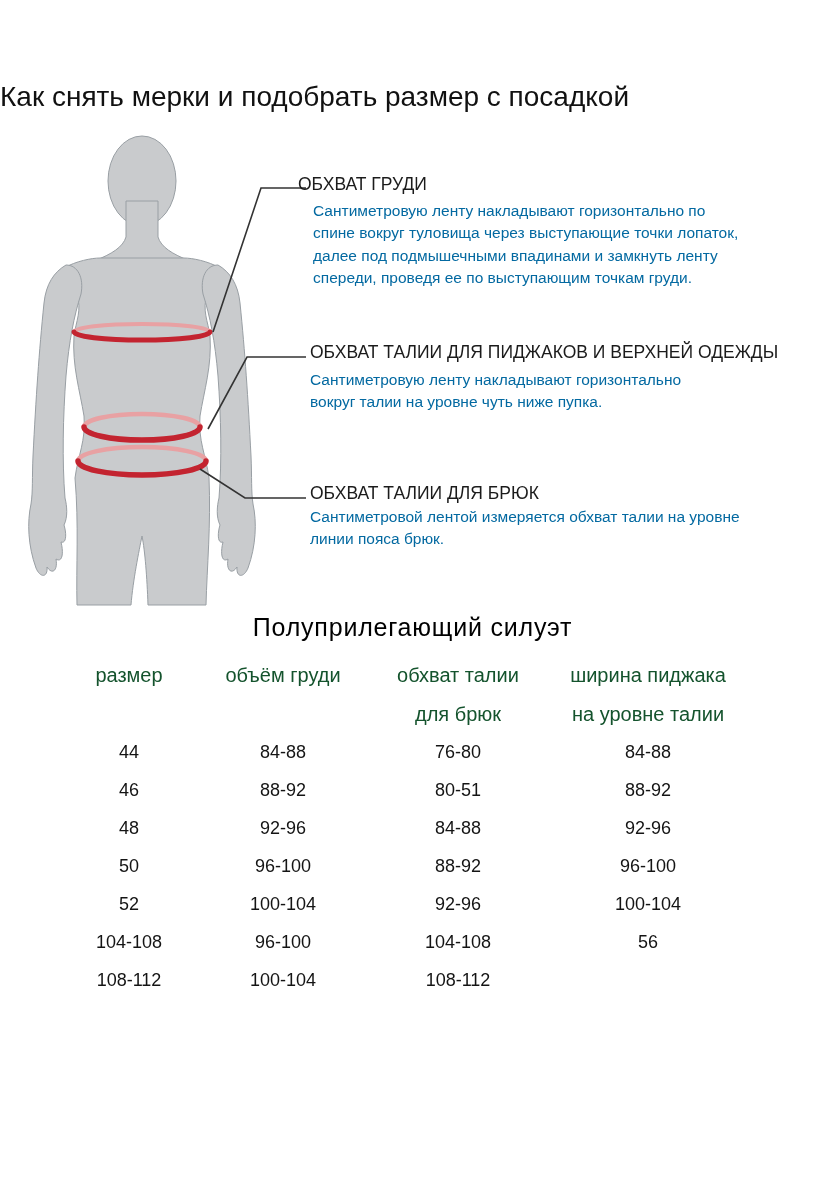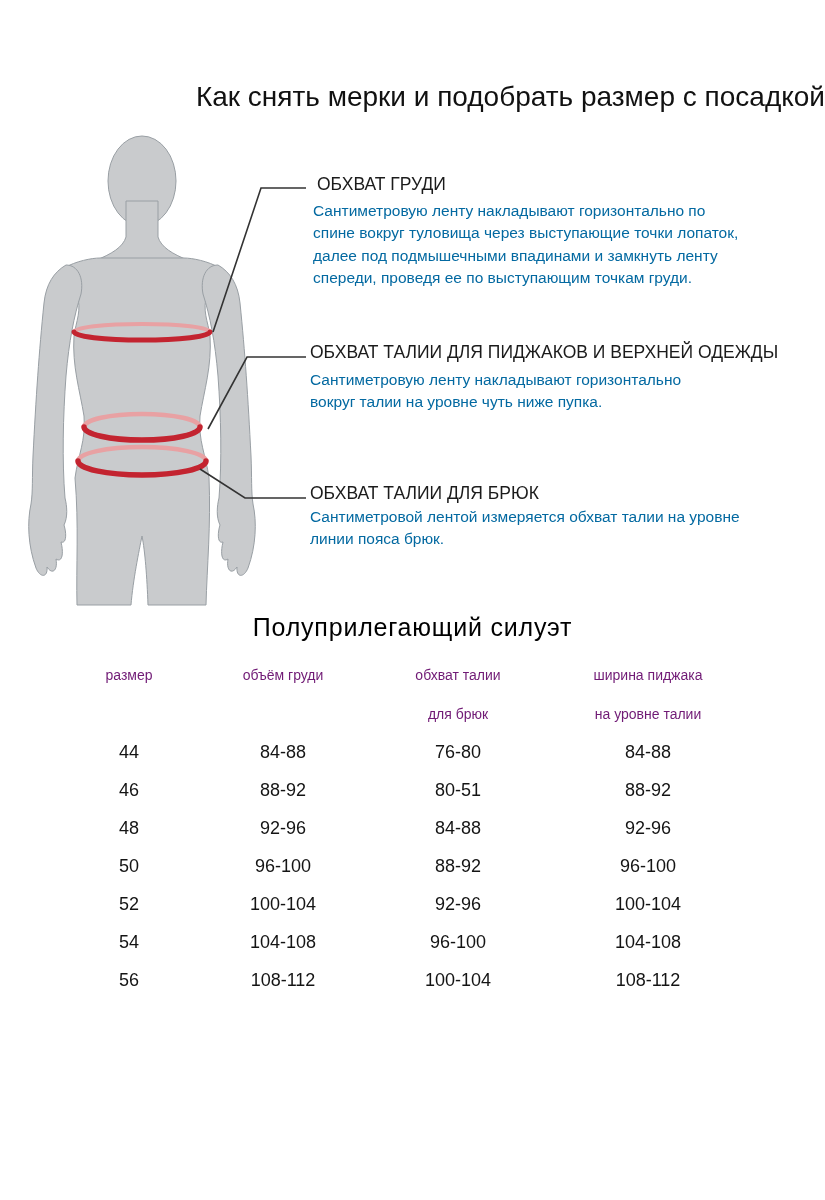--- a/index.html
+++ b/index.html
@@ -6,57 +6,57 @@
   .page{
     position:relative;
     width:825px;height:1200px;
     background:#ffffff;
     font-family:"Liberation Sans", sans-serif;
     color:#1b1b1b;
     overflow:hidden;
   }
   .main-title{
     position:absolute;top:80px;left:0;width:100%;
-    text-align:right;
+    text-align:left;
     font-size:28px;line-height:34px;font-weight:400;
     color:#111;
   }
   .figure-svg{
     position:absolute;left:0;top:125px;
     width:310px;height:483px;
   }
   .callout{position:absolute;}
   .callout-heading{
     font-size:17.5px;line-height:24px;font-weight:400;
     color:#1b1b1b;white-space:nowrap;
   }
   .callout-body{
     font-size:15.5px;line-height:22.4px;font-weight:400;
     color:#0369a1;white-space:pre-line;width:500px;
   }
-  .c1{left:317px;top:172px;text-align:right;}
+  .c1{left:298px;top:172px;text-align:right;}
   .c1b{left:313px;top:200px;}
   .c2{left:310px;top:340px;}
   .c2b{left:310px;top:369px;}
   .c3{left:310px;top:481px;text-align:center;}
   .c3b{left:310px;top:506px;}
   .table-title{
     position:absolute;top:612px;left:0;width:825px;
     text-align:center;
     font-size:25px;line-height:30px;font-weight:400;
     letter-spacing:0.8px;color:#000;
   }
   .thead{
     position:absolute;left:70px;top:664px;
     display:grid;grid-template-columns:118px 190px 160px 220px;
   }
   .th{
-    text-align:center;font-size:14px;line-height:22px;
+    text-align:center;font-size:20px;line-height:22px;
     display:flex;flex-direction:column;gap:17px;
-    color:#701a75;
+    color:#14532d;
   }
   .trows{
     position:absolute;left:70px;top:733px;
     display:grid;grid-template-columns:118px 190px 160px 220px;
     grid-auto-rows:38px;
   }
   .td{
     text-align:center;font-size:18px;line-height:38px;
     color:#141414;
   }
@@ -199,21 +199,20 @@
     <div class="td">50</div>
     <div class="td">96-100</div>
     <div class="td">88-92</div>
     <div class="td">96-100</div>
 
     <div class="td">52</div>
     <div class="td">100-104</div>
     <div class="td">92-96</div>
     <div class="td">100-104</div>
 
-    <div class="td">54</div>
     <div class="td">104-108</div>
     <div class="td">96-100</div>
     <div class="td">104-108</div>
 
     <div class="td">56</div>
     <div class="td">108-112</div>
     <div class="td">100-104</div>
     <div class="td">108-112</div>
   </div>
 

